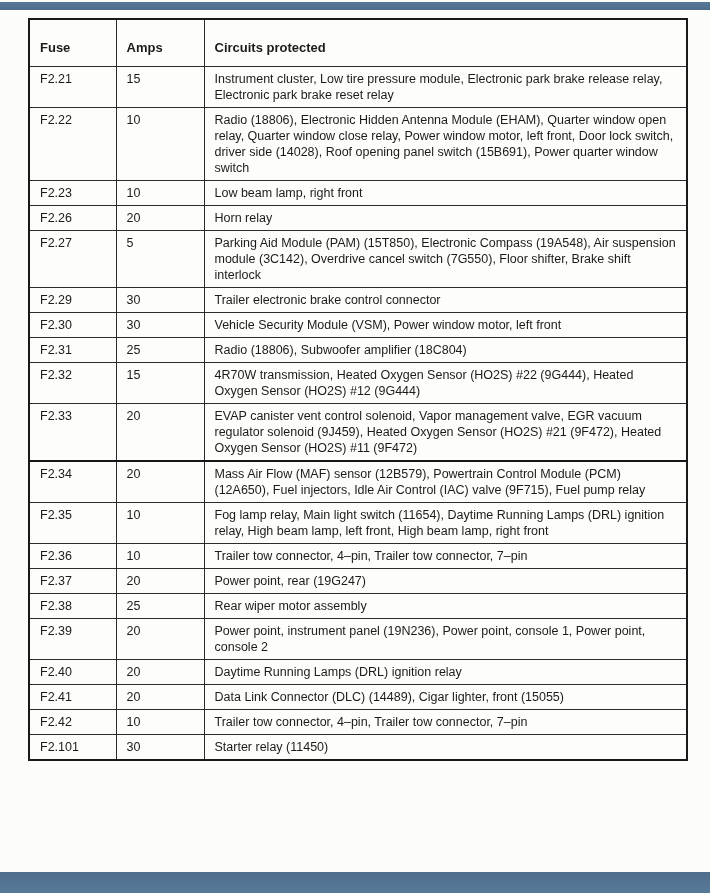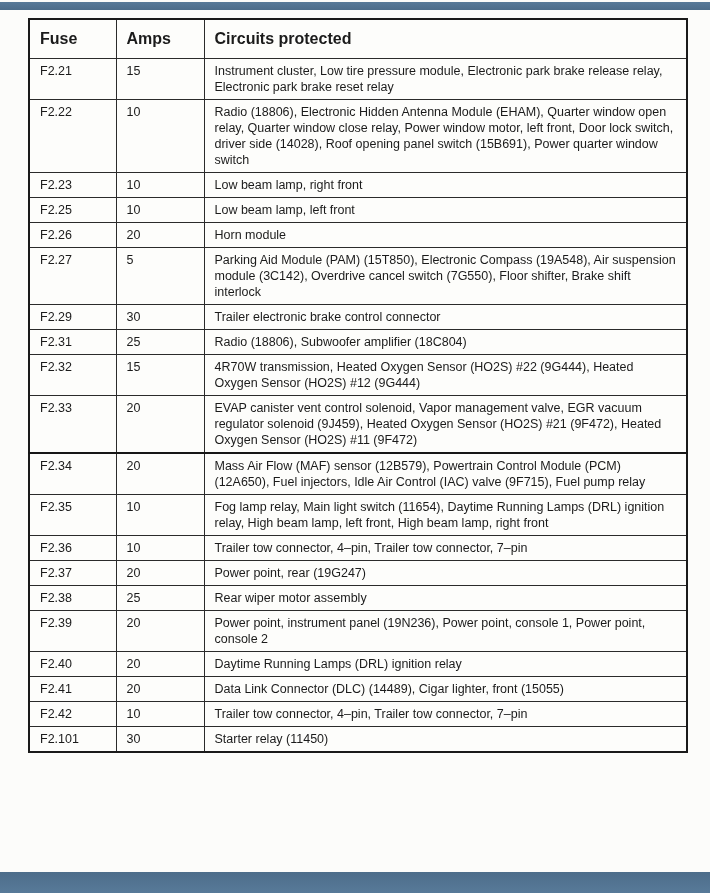--- a/index.html
+++ b/index.html
@@ -41,22 +41,22 @@
   .fuse-table th,
   .fuse-table td {
     border: 1px solid #2b2b2b;
     text-align: left;
     vertical-align: top;
     padding: 4px 8px 4px 10px;
     line-height: 1.28;
   }
   .fuse-table th {
     font-weight: bold;
-    font-size: 16px;
-    padding-top: 9px;
+    font-size: 13px;
+    padding-top: 20px;
     padding-bottom: 9px;
   }
   .col-fuse   { width: 87px; }
   .col-amps   { width: 88px; }
   .col-circ   { width: auto; }
   
   .fuse-table tbody tr:nth-child(11) td { border-top: 2px solid #161616; margin-top: 19px; }
 </style>
 </head>
 <body>
@@ -87,38 +87,38 @@
           <td>F2.22</td>
           <td>10</td>
           <td>Radio (18806), Electronic Hidden Antenna Module (EHAM), Quarter window open relay, Quarter window close relay, Power window motor, left front, Door lock switch, driver side (14028), Roof opening panel switch (15B691), Power quarter window switch</td>
         </tr>
         <tr>
           <td>F2.23</td>
           <td>10</td>
           <td>Low beam lamp, right front</td>
         </tr>
         <tr>
-          <td>F2.25</td>
-          <td>10</td>
-          <td>Low beam lamp, left front</td>
-        </tr>
-        <tr>
           <td>F2.26</td>
           <td>20</td>
-          <td>Horn module</td>
+          <td>Horn relay</td>
         </tr>
         <tr>
           <td>F2.27</td>
           <td>5</td>
           <td>Parking Aid Module (PAM) (15T850), Electronic Compass (19A548), Air suspension module (3C142), Overdrive cancel switch (7G550), Floor shifter, Brake shift interlock</td>
         </tr>
         <tr>
           <td>F2.29</td>
           <td>30</td>
           <td>Trailer electronic brake control connector</td>
+        </tr>
+        <tr>
+          <td>F2.30</td>
+          <td>30</td>
+          <td>Vehicle Security Module (VSM), Power window motor, left front</td>
         </tr>
         <tr>
           <td>F2.31</td>
           <td>25</td>
           <td>Radio (18806), Subwoofer amplifier (18C804)</td>
         </tr>
         <tr>
           <td>F2.32</td>
           <td>15</td>
           <td>4R70W transmission, Heated Oxygen Sensor (HO2S) #22 (9G444), Heated Oxygen Sensor (HO2S) #12 (9G444)</td>

